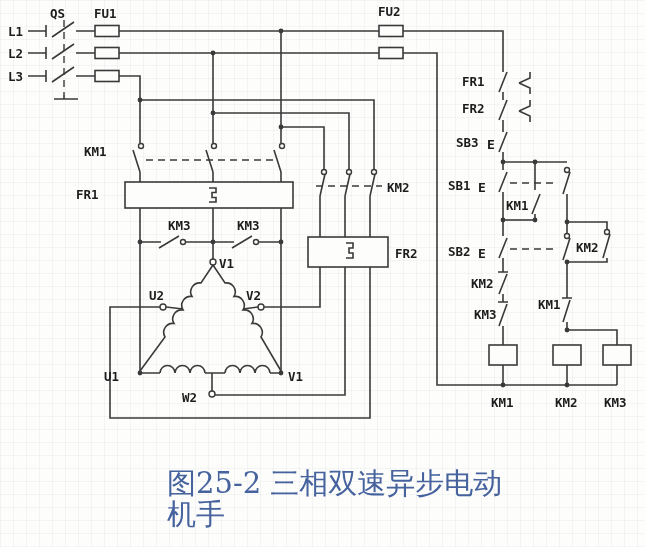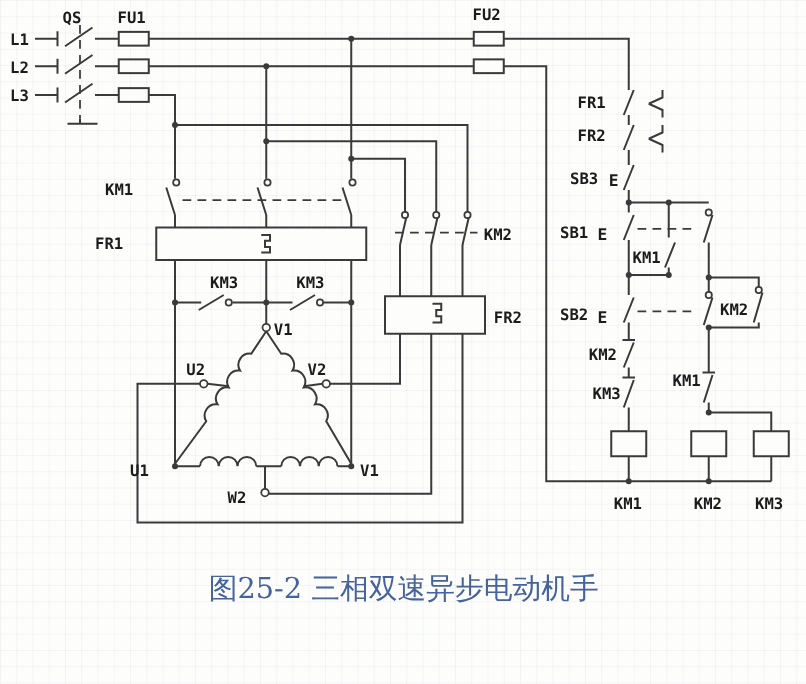--- a/index.html
+++ b/index.html
@@ -17,23 +17,23 @@
   .w{stroke:var(--wire,#3a3a3a);stroke-width:1.6;fill:none;}
   .d{stroke:var(--wire,#3a3a3a);stroke-width:1.4;fill:none;stroke-dasharray:7 5;}
   .box{fill:#fdfdfc;stroke:var(--wire,#3a3a3a);stroke-width:1.6;}
   .dot{fill:var(--wire,#3a3a3a);stroke:none;}
   .term{fill:#fdfdfc;stroke:var(--wire,#3a3a3a);stroke-width:1.4;}
   .lbl{font-family:"DejaVu Sans Mono","Liberation Mono",monospace;
        font-size:12.5px;font-weight:bold;fill:#1c1c1c;}
   .lblE{font-family:"DejaVu Sans Mono","Liberation Mono",monospace;
        font-size:13px;font-weight:bold;fill:#1c1c1c;}
   .caption{
-    position:absolute;left:167px;top:456px;width:340px;
+    position:absolute;left:167px;top:468px;width:340px;
     font-family:"DejaVu Serif","Liberation Serif",serif;
-    font-size:23px;line-height:31px;color:var(--caption,#46639e);
+    font-size:29px;line-height:31px;color:var(--caption,#46639e);
   }
 </style>
 </head>
 <body>
 
 <svg width="645" height="440" viewBox="0 0 645 440">
 
   <g>
     <path class="w" d="M28,31 H46 M46,25 V37 M52,37 L74,22 M76,31 H95 M119,31 H379 M403,31 H503 V72"></path>
     <path class="w" d="M28,53 H46 M46,47 V59 M52,59 L74,44 M76,53 H95 M119,53 H379 M403,53 H437 V385 H617"></path>

